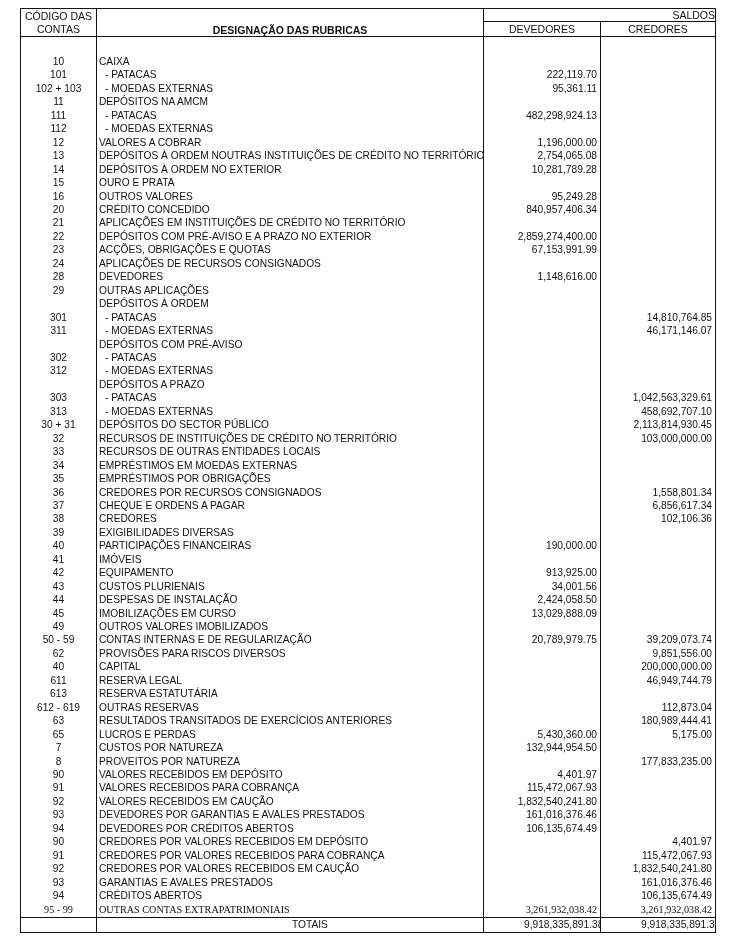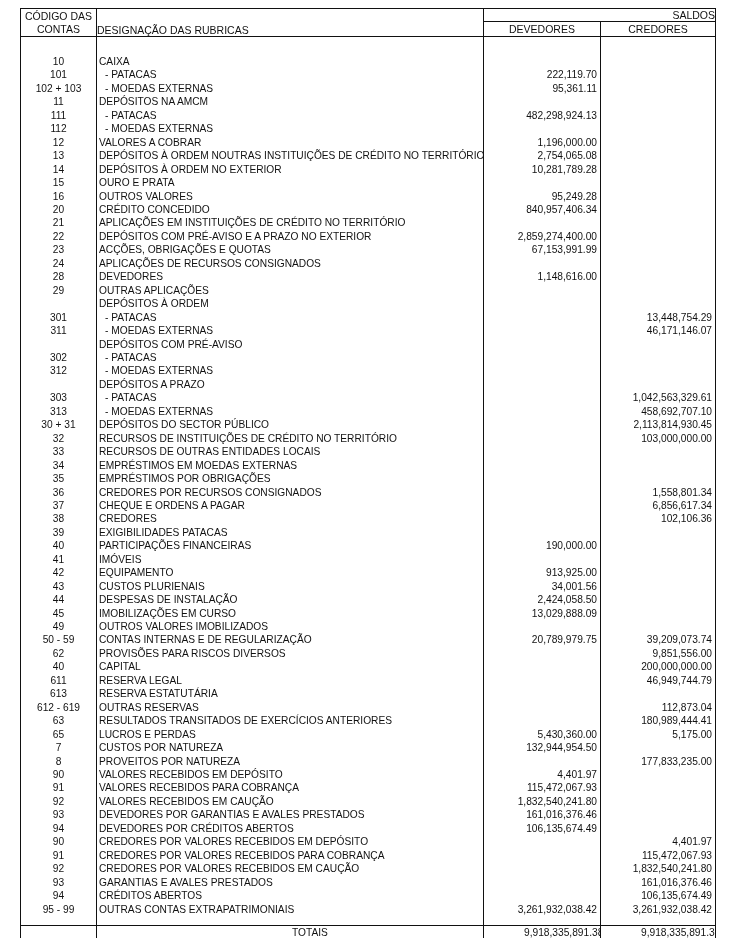--- a/index.html
+++ b/index.html
@@ -10,26 +10,26 @@
   col.c-code { width:76px; }
   col.c-desc { width:387px; }
   col.c-dev  { width:117px; }
   col.c-cred { width:115px; }
   td, th { padding:0; font-weight:normal; font-size:10.2px; line-height:13.45px;
            white-space:nowrap; overflow:hidden; }
   .hdr th { border:1.5px solid #111; font-size:10.5px; }
   .hdr-top th { height:12px; line-height:12px; }
   .hdr-bot th { height:14px; line-height:14px; }
   th.code-h { text-align:center; line-height:13px; vertical-align:middle; }
-  th.desc-h { text-align:left; vertical-align:bottom; }
+  th.desc-h { text-align:center; vertical-align:bottom;font-weight:bold; }
   th.saldos { text-align:right; }
   th.sub { text-align:center; }
   tbody.body td { border-left:1.5px solid #111; border-right:1.5px solid #111; }
   tbody.body tr:first-child td { padding-top:18px; }
-  tbody.body tr:last-child td { padding-bottom:9px; }
+  tbody.body tr:last-child td { padding-bottom:1px;font-family:Liberation Serif, serif; }
   td.code { text-align:center; }
   td.desc { padding-left:2px; }
   td.desc.indent { padding-left:8px; }
   td.num { text-align:right; padding-right:3px; }
   tr.totals td { border:1.5px solid #111; height:14px; line-height:14px;padding-left:40px; }
   tr.totals td.tlabel { text-align:center; }
 </style>
 </head>
 <body>
 
@@ -167,21 +167,21 @@
         <tr>
           <td class="code"></td>
           <td class="desc">DEPÓSITOS À ORDEM</td>
           <td class="num"></td>
           <td class="num"></td>
         </tr>
         <tr>
           <td class="code">301</td>
           <td class="desc indent">- PATACAS</td>
           <td class="num"></td>
-          <td class="num">13,448,754.29</td>
+          <td class="num">14,810,764.85</td>
         </tr>
         <tr>
           <td class="code">311</td>
           <td class="desc indent">- MOEDAS EXTERNAS</td>
           <td class="num"></td>
           <td class="num">46,171,146.07</td>
         </tr>
         <tr>
           <td class="code"></td>
           <td class="desc">DEPÓSITOS COM PRÉ-AVISO</td>
@@ -261,21 +261,21 @@
           <td class="num">6,856,617.34</td>
         </tr>
         <tr>
           <td class="code">38</td>
           <td class="desc">CREDORES</td>
           <td class="num"></td>
           <td class="num">102,106.36</td>
         </tr>
         <tr>
           <td class="code">39</td>
-          <td class="desc">EXIGIBILIDADES PATACAS</td>
+          <td class="desc">EXIGIBILIDADES DIVERSAS</td>
           <td class="num"></td>
           <td class="num"></td>
         </tr>
         <tr>
           <td class="code">40</td>
           <td class="desc">PARTICIPAÇÕES FINANCEIRAS</td>
           <td class="num">190,000.00</td>
           <td class="num"></td>
         </tr>
         <tr>

